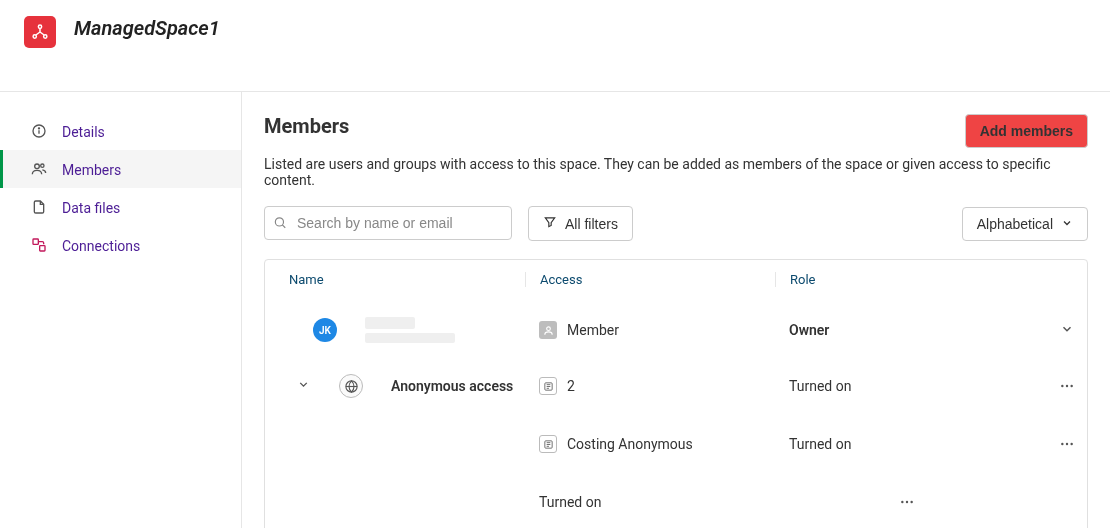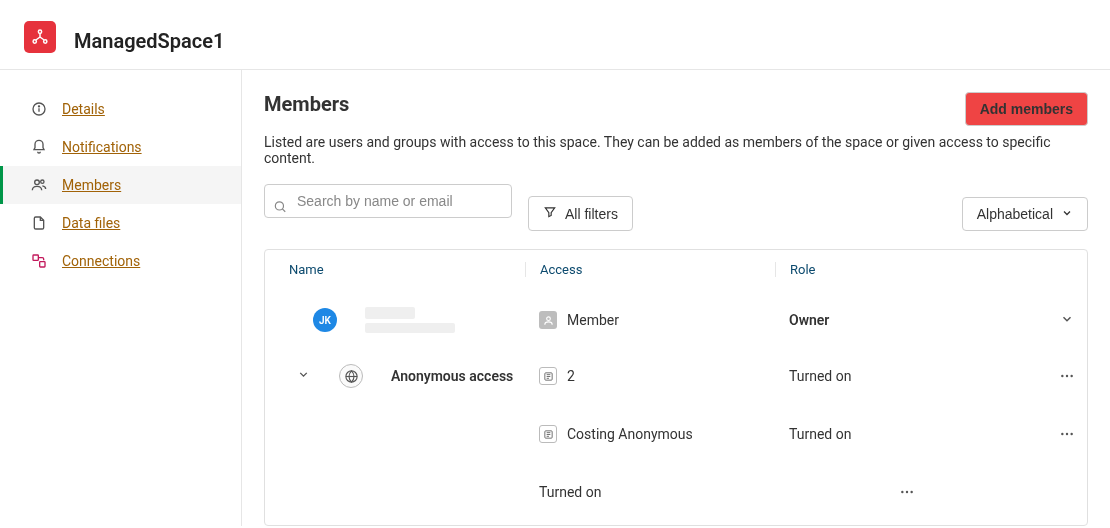--- a/index.html
+++ b/index.html
@@ -8,24 +8,25 @@
     font-size: 14px;
     color: #333;
     background: #fff;
     width: 1110px;
     height: 528px;
     overflow: hidden;
   }
   
   .header {
     display: flex;
-    align-items: flex-end;
+    align-items: flex-start;
     padding: 16px 24px;
     border-bottom: 1px solid #e6e6e6;
-    height: 70px;
+    height: 92px;
+    font-style: italic;
   }
   .header-logo {
     width: 32px;
     height: 32px;
     background: #e6323c;
     border-radius: 5px;
     display: flex;
     align-items: center;
     justify-content: center;
     margin-right: 18px;
@@ -40,25 +41,24 @@
     display: flex;
     height: calc(528px - 72px);
   }
   .sidebar {
     width: 242px;
     border-right: 1px solid #e6e6e6;
     padding-top: 20px;
   }
   .sidebar-item {
     display: flex;
-    align-items: center;
+    align-items: flex-end;
     padding: 10px 20px 10px 30px;
     cursor: pointer;
-    color: #a16207;
-    text-decoration: underline;
+    color: #4c1d95;
   }
   .sidebar-item.active {
     background: #f5f5f5;
     border-left: 3px solid #009648;
     padding-left: 27px;
     font-weight: 400;
   }
   .sidebar-item .icon {
     width: 18px;
     height: 18px;
@@ -131,21 +131,20 @@
     background: #fff;
     border: 1px solid #ccc;
     border-radius: 4px;
     padding: 8px 14px;
     font-size: 14px;
     cursor: pointer;
     display: inline-flex;
     align-items: center;
     gap: 8px;
     color: #333;
-    margin-top: 12px;
   }
   
   .table-wrap {
     border: 1px solid #e0e0e0;
     border-radius: 4px;
   }
   .table-head, .table-row {
     display: grid;
     grid-template-columns: 250px 250px 250px 70px;
     align-items: center;
@@ -219,29 +218,20 @@
   <div class="sidebar">
     <div class="sidebar-item">
       <span class="icon">
         <svg width="16" height="16" viewBox="0 0 24 24" fill="none" stroke="currentColor" stroke-width="2">
             <circle cx="12" cy="12" r="9"></circle>
             <line x1="12" y1="11" x2="12" y2="16"></line>
             <circle cx="12" cy="8" r="0.8" fill="currentColor"></circle>
           </svg>
       </span>
       <span>Details</span>
-    </div>
-    <div class="sidebar-item">
-      <span class="icon">
-        <svg width="16" height="16" viewBox="0 0 24 24" fill="none" stroke="currentColor" stroke-width="2">
-            <path d="M6 8a6 6 0 0 1 12 0v5l1.5 3H4.5L6 13z"></path>
-            <path d="M10 19a2 2 0 0 0 4 0"></path>
-          </svg>
-      </span>
-      <span>Notifications</span>
     </div>
     <div class="sidebar-item active">
       <span class="icon">
         <svg width="16" height="16" viewBox="0 0 24 24" fill="none" stroke="currentColor" stroke-width="2">
             <circle cx="9" cy="8" r="3.5"></circle>
             <path d="M2 20c0-3.5 3-6 7-6s7 2.5 7 6"></path>
             <circle cx="17" cy="7" r="2.5"></circle>
             <path d="M22 18c0-2.5-2-4.5-5-4.8"></path>
           </svg>
       </span>

